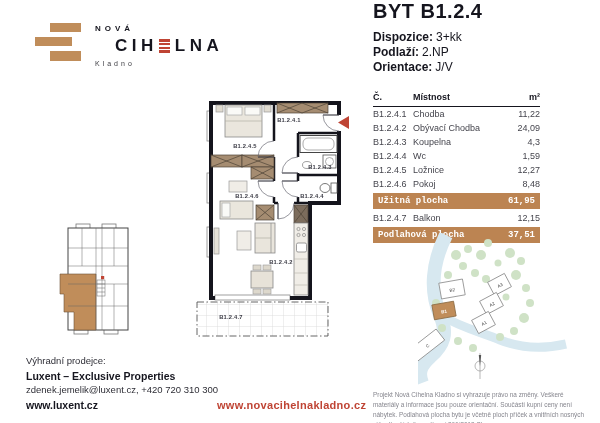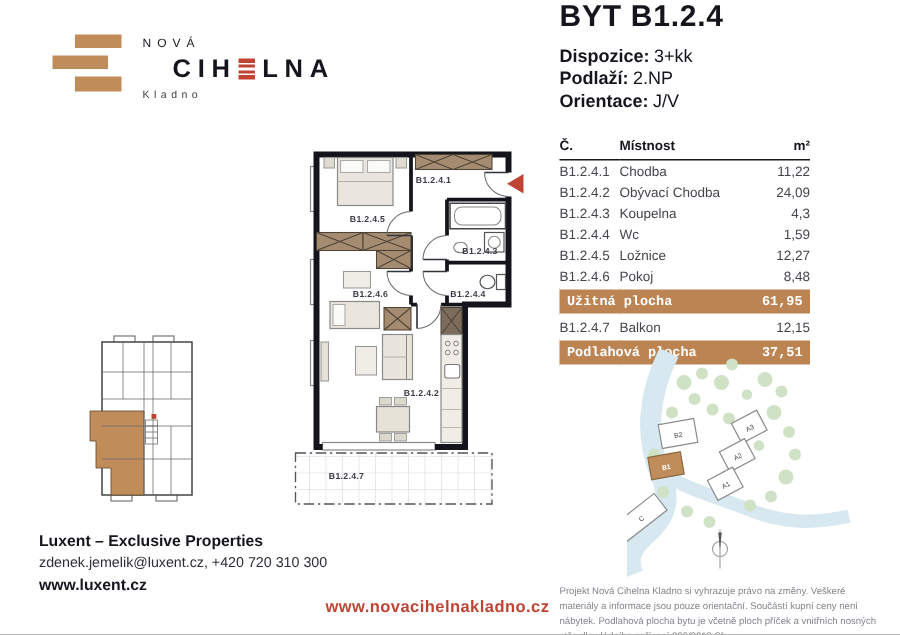--- a/index.html
+++ b/index.html
@@ -8,21 +8,21 @@
     font-family:"Liberation Sans", sans-serif; overflow:hidden; margin:0 auto;
   }
   
   .logo { position:absolute; left:27px; top:14px; width:190px; height:55px; }
   .brick-icon { position:absolute; left:0; top:0; width:56px; height:50px; }
   .brick-icon .b { position:absolute; background:var(--c-brick,#c08d5a); }
   .brick-icon .b1 { left:23px; top:9px;  width:31px; height:9px; }
   .brick-icon .b2 { left:8px;  top:23px; width:37px; height:9px; }
   .brick-icon .b3 { left:23px; top:37px; width:31px; height:10px; }
   .logo-text { position:absolute; left:68px; top:10px; color:var(--c-dark,#15151e); }
-  .logo-top  { font-size:8px; font-weight:400; letter-spacing:4px; }
+  .logo-top  { font-size:8px; font-weight:700; letter-spacing:4px; }
   .logo-word { font-size:17px; font-weight:800; letter-spacing:4.5px; margin-top:3px; display:flex; align-items:center;margin-left:20px; }
   .e-bars { display:inline-flex; flex-direction:column; gap:1.5px; margin:0 5px 0 1px; }
   .e-bars i { display:block; width:11px; height:2.2px; background:var(--c-red,#bf4434); }
   .logo-city { font-size:7px; letter-spacing:3px; color:#3c3c42; margin-top:4px; }
   
   .unit-header { position:absolute; left:373px; top:0; width:180px; color:var(--c-dark,#15151e); }
   .unit-header h1 { margin:0; font-size:20px; font-weight:800; letter-spacing:.5px; }
   .spec { font-size:12px; line-height:14px; margin-top:1px; }
   .spec b { margin-right:3px; }
   .unit-header .spec:first-of-type { margin-top:7px; }
@@ -356,20 +356,21 @@
       </g>
     </g>
     <g>
       <line x1="62" y1="120" x2="62" y2="146" stroke="#999" stroke-width="0.7"></line>
       <circle cx="62" cy="133" r="5" fill="none" stroke="#999" stroke-width="0.7"></circle>
       <polygon points="60.8,122 63.2,122 62,133" fill="#555"></polygon>
     </g>
   </svg>
 
   <div class="seller">
+    <div>Výhradní prodejce:</div>
     <div class="bold">Luxent – Exclusive Properties</div>
     <div>zdenek.jemelik@luxent.cz, +420 720 310 300</div>
     <div class="bold">www.luxent.cz</div>
   </div>
 
   <div class="project-web">www.novacihelnakladno.cz</div>
 
   <div class="disclaimer">Projekt Nová Cihelna Kladno si vyhrazuje právo na změny. Veškeré materiály a informace jsou pouze orientační. Součástí kupní ceny není nábytek. Podlahová plocha bytu je včetně ploch příček a vnitřních nosných stěn dle vládního nařízení 366/2013 Sb.</div>
 
 </div>

